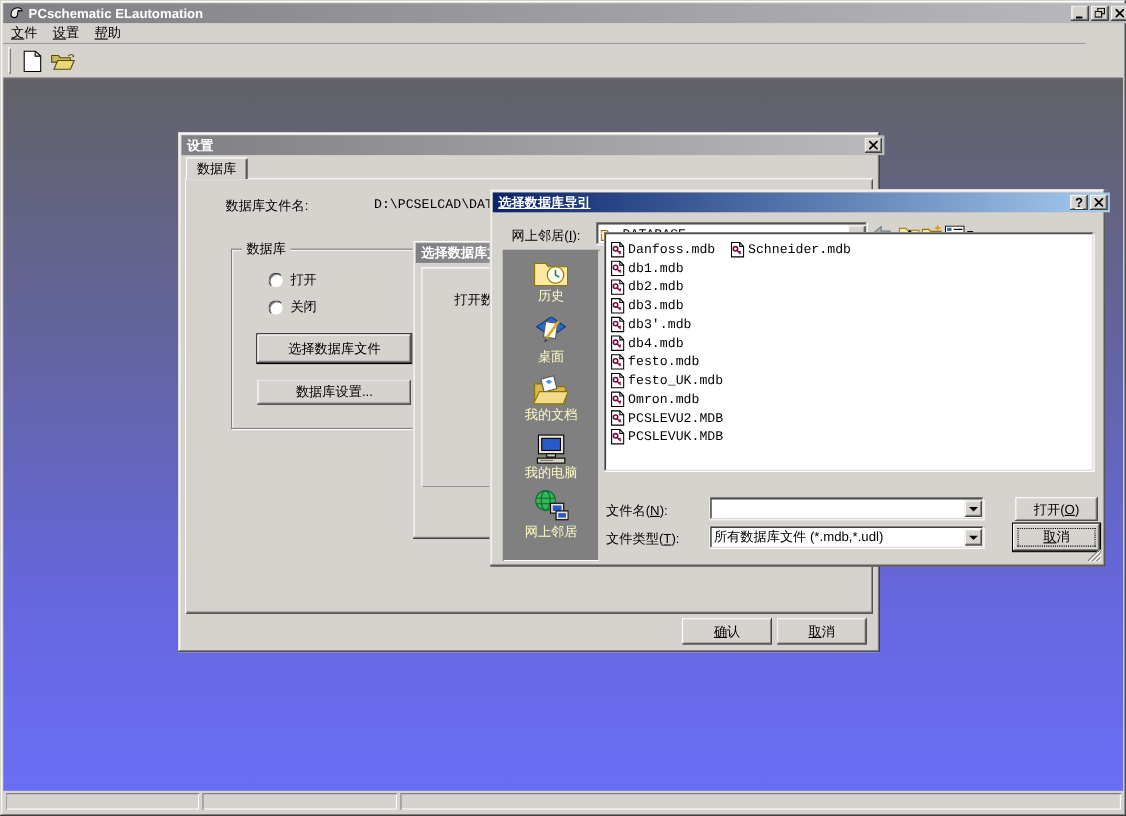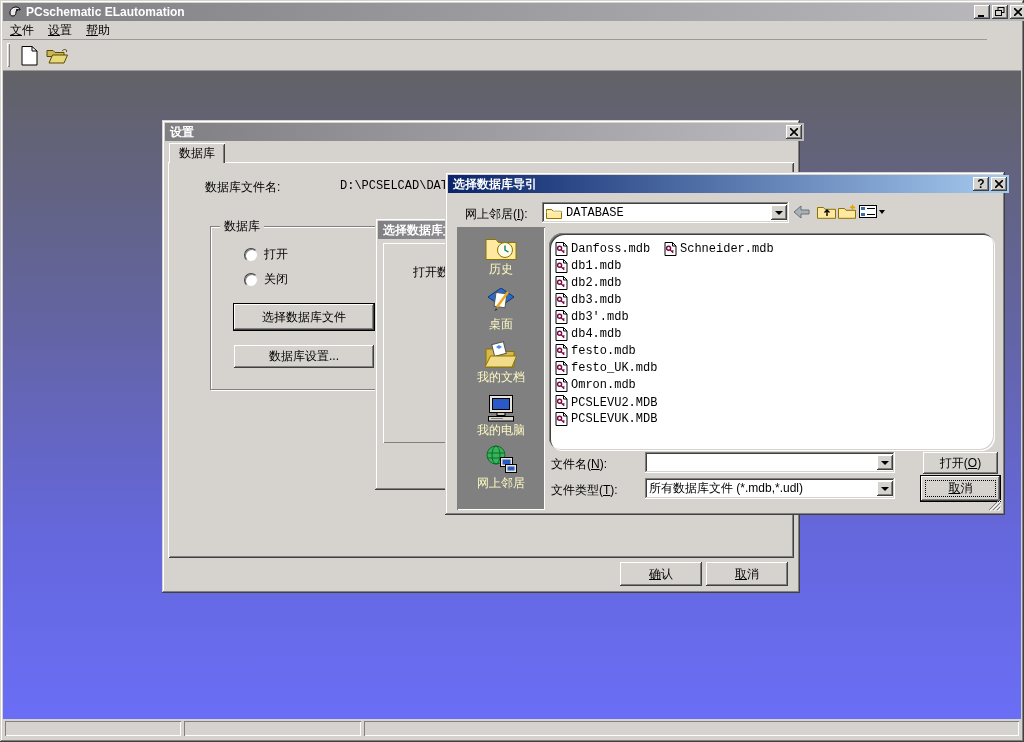--- a/index.html
+++ b/index.html
@@ -9,21 +9,21 @@
   
   .window{background:#d6d3ce;box-shadow:inset -1px -1px #404040,inset 1px 1px #d6d3ce,inset -2px -2px #808080,inset 2px 2px #fff;}
   .raised1{background:#d6d3ce;box-shadow:inset -1px -1px #404040,inset 1px 1px #fff;}
   .sunken{background:#fff;box-shadow:inset -1px -1px #fff,inset 1px 1px #808080,inset -2px -2px #d6d3ce,inset 2px 2px #404040;}
   .sunken-soft{box-shadow:inset 1px 1px #808080,inset -1px -1px #fff;}
   .btn{background:#d6d3ce;box-shadow:inset -1px -1px #404040,inset 1px 1px #fff,inset -2px -2px #808080,inset 2px 2px #d6d3ce;
     display:flex;align-items:center;justify-content:center;cursor:default;overflow:hidden;}
   .btn-default{box-shadow:inset -1px -1px #404040,inset 1px 1px #fff,inset -2px -2px #808080,inset 2px 2px #d6d3ce,0 0 0 1px #000;}
   .focus-rect{position:absolute;inset:4px;border:1px dotted #000;pointer-events:none;}
   .tb-active{background:linear-gradient(90deg,#0a246a,#a6caf0);color:#fff;font-weight:bold;
-    display:flex;align-items:center;padding:0 2px 0 5px;overflow:hidden;white-space:nowrap;}
+    display:flex;align-items:center;padding:0 2px 0 5px;overflow:hidden;white-space:nowrap;text-decoration:underline;}
   .tb-inactive{background:linear-gradient(90deg,#7f7f84,#b9b9be);color:#fff;font-weight:bold;
     display:flex;align-items:center;padding:0 2px 0 5px;overflow:hidden;white-space:nowrap;}
   .ctrl{width:16px;height:14px;background:#d6d3ce;box-shadow:inset -1px -1px #404040,inset 1px 1px #fff,inset -2px -2px #808080,inset 2px 2px #d6d3ce;
     display:flex;align-items:center;justify-content:center;margin-left:2px;flex:none;}
   .mn{text-decoration:underline;}
   .groupbox{border:1px solid #808080;box-shadow:1px 1px 0 #fff,inset 1px 1px 0 #fff;}
   .group-label{position:absolute;top:-8px;left:9px;background:#d6d3ce;padding:0 4px;line-height:14px;}
   .radio{width:12px;height:12px;border-radius:50%;background:#fff;border:1px solid;border-color:#404040 #d6d3ce #d6d3ce #404040;box-shadow:inset 1px 1px 0 #808080;flex:none;}
   .radio-row{position:absolute;display:flex;align-items:center;gap:6px;}
   .combo{display:flex;align-items:center;background:#fff;box-shadow:inset -1px -1px #fff,inset 1px 1px #808080,inset -2px -2px #d6d3ce,inset 2px 2px #404040;
@@ -282,21 +282,21 @@
               <rect x="15.5" y="12.5" width="12" height="9" fill="#e8e4d8" stroke="#000"></rect>
               <rect x="17.5" y="14.5" width="8" height="5" fill="#2a5ac8"></rect>
               <rect x="20.5" y="19.5" width="11" height="8" fill="#e8e4d8" stroke="#000"></rect>
               <rect x="22.5" y="21.5" width="7" height="4" fill="#2a5ac8"></rect>
             </svg>
           </span>
         <span class="plabel">网上邻居</span>
       </div>
     </div>
 
-    <div class="abs sunken" style="left:104px;top:61px;width:446px;height:218px;border-radius:14px;">
+    <div class="abs sunken" style="left:104px;top:39px;width:446px;height:218px;">
       <div class="file-item" style="left:6px;top:7px;">
           <svg width="13" height="16">
             <use href="#i-mdb"></use>
           </svg>
           <span class="mono">Danfoss.mdb</span>
         </div>
       <div class="file-item" style="left:6px;top:24px;">
           <svg width="13" height="16">
             <use href="#i-mdb"></use>
           </svg>

